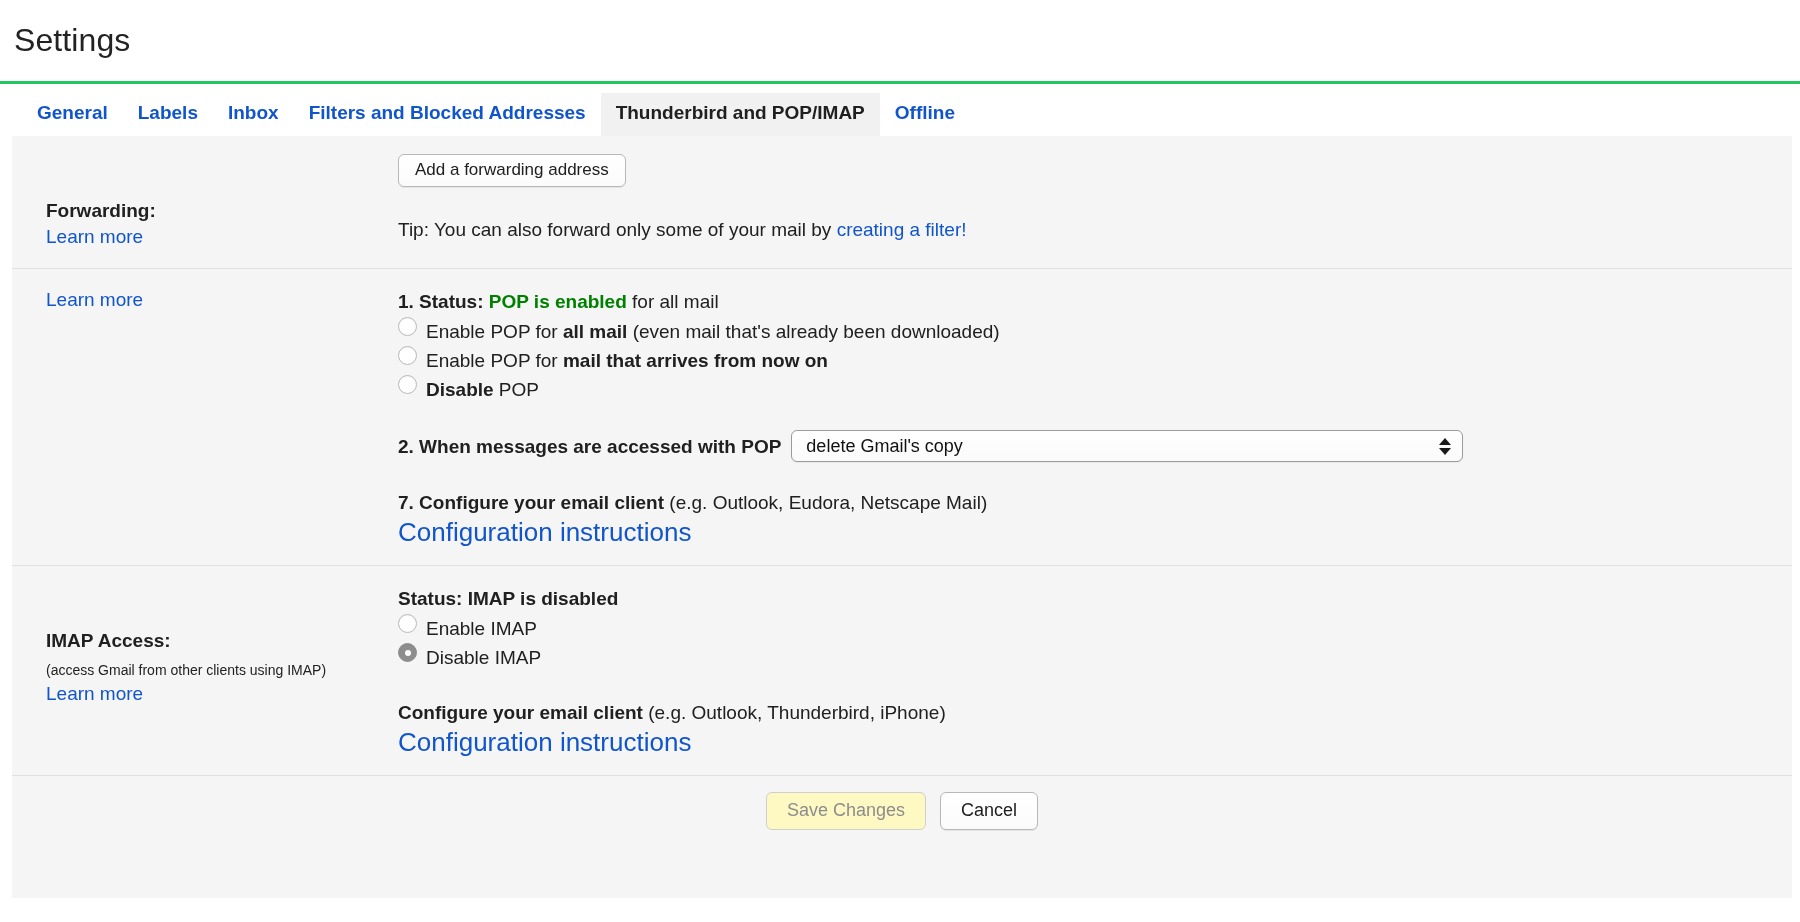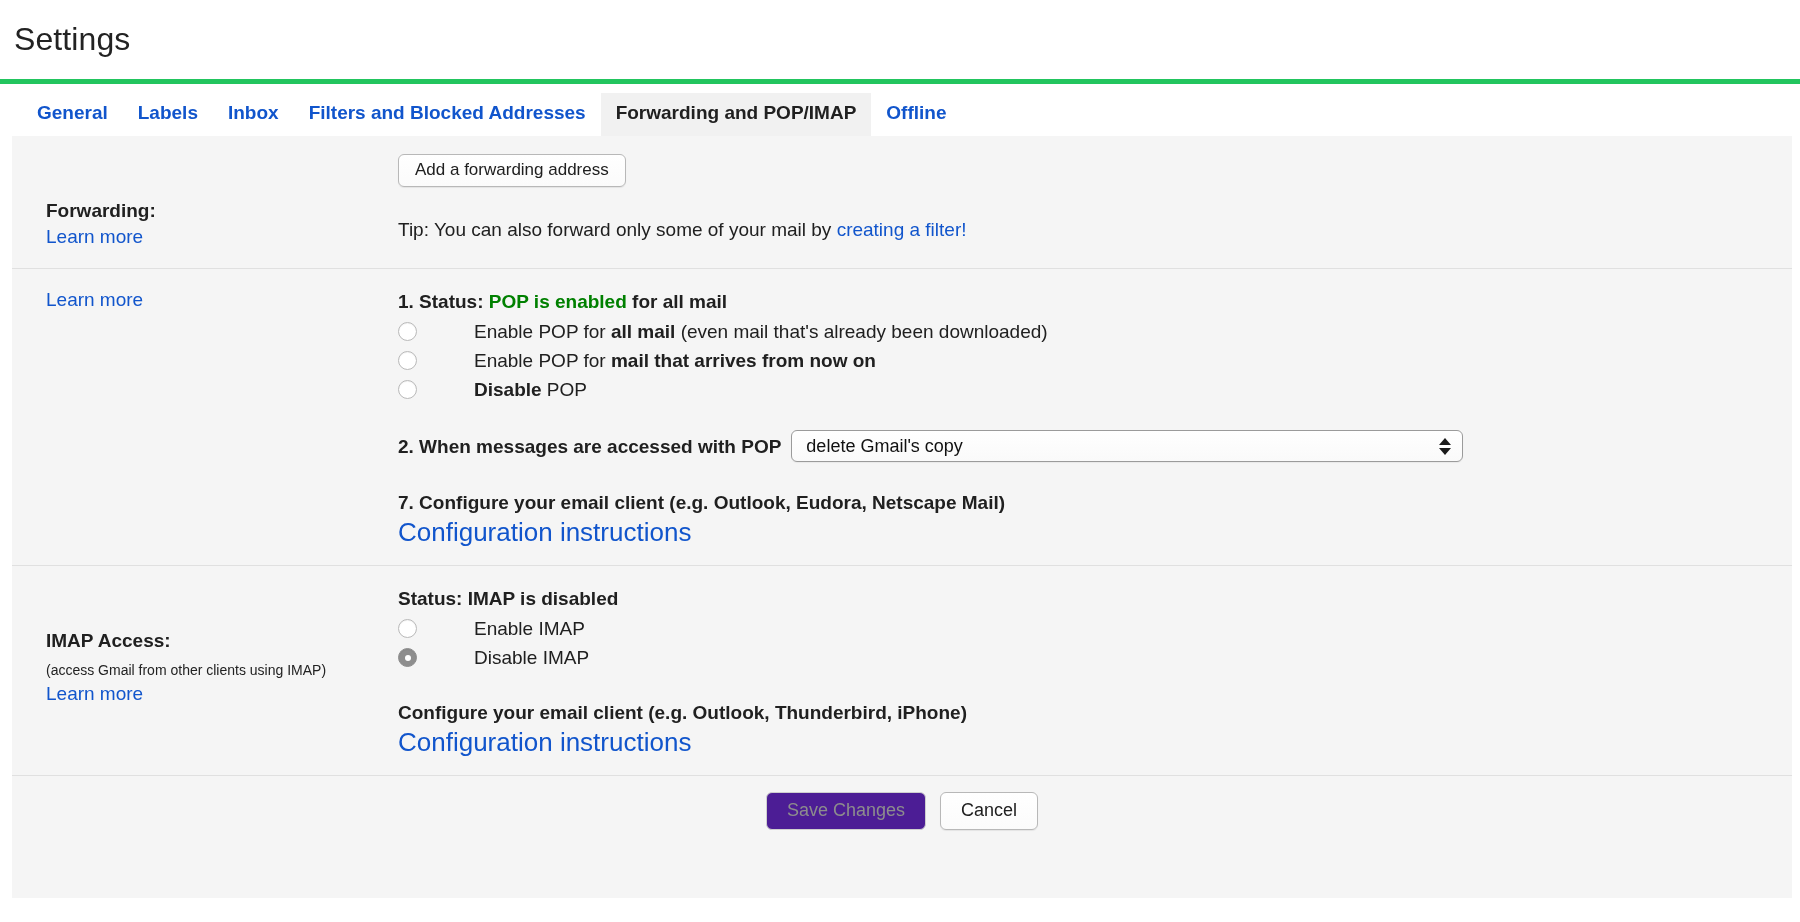--- a/index.html
+++ b/index.html
@@ -13,21 +13,21 @@
     font-family: "Liberation Sans", sans-serif;
     color: #222222;
     -webkit-font-smoothing: antialiased;
     overflow: hidden;
   }
 
   
   .settings-header {
     height: 84px;
     box-sizing: border-box;
-    border-bottom: 5px solid #22c55e;
+    border-bottom: 3px solid #22c55e;
     display: flex;
     align-items: center;
     padding-left: 14px;
     background: #ffffff;
   }
   .settings-title {
     font-size: 32px;
     font-weight: 400;
     color: #222222;
     letter-spacing: 0.1px;
@@ -119,49 +119,48 @@
     color: #202020;
     background: linear-gradient(#ffffff, #fbfbfb);
     border: 1px solid #b8b8b8;
     border-radius: 6px;
     padding: 5px 16px 6px 16px;
     cursor: pointer;
     box-shadow: 0 1px 1px rgba(0,0,0,0.07);
   }
   .btn.disabled {
     color: #8d8d8d;
-    background: #4c1d95;
+    background: #fef9c3;
     border-color: #cfcfcf;
     cursor: default;
     box-shadow: none;
   }
 
   .tip {
     margin-top: 28px;
     font-size: 19px;
     color: #202020;
   }
   a.link {
     color: #1155cc;
     text-decoration: none;
     cursor: pointer;
   }
 
   .status-line { font-weight: bold; font-size: 19px; line-height: 30px; }
   .status-on { color: #008000; }
-  .normal { font-weight: bold; }
+  .normal { font-weight: normal; }
 
   
   .radio-row {
     display: flex;
-    align-items: center;
+    align-items: flex-start;
     line-height: 29px;
     height: 29px;
     cursor: pointer;
-    gap: 48px;
   }
   .radio {
     width: 19px;
     height: 19px;
     border-radius: 50%;
     box-sizing: border-box;
     margin-right: 9px;
     flex: none;
     position: relative;
     background: #ffffff;
@@ -251,21 +250,21 @@
 
 <div class="settings-header">
   <div class="settings-title">Settings</div>
 </div>
 
 <div class="tabbar">
   <div class="tab">General</div>
   <div class="tab">Labels</div>
   <div class="tab">Inbox</div>
   <div class="tab">Filters and Blocked Addresses</div>
-  <div class="tab active">Forwarding and POP/IMAP</div>
+  <div class="tab active">Thunderbird and POP/IMAP</div>
   <div class="tab">Offline</div>
 </div>
 
 <div class="panel">
 
   <div class="section">
     <div class="sec-label">
       <div class="title">Forwarding:</div>
       <a class="learn">Learn more</a>
     </div>

